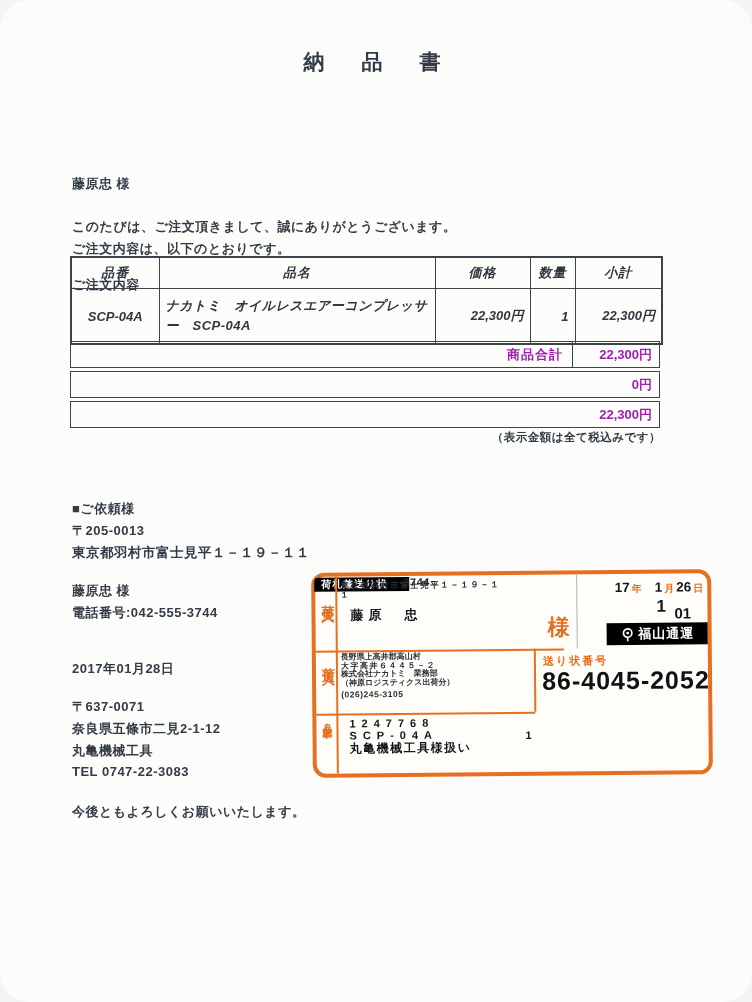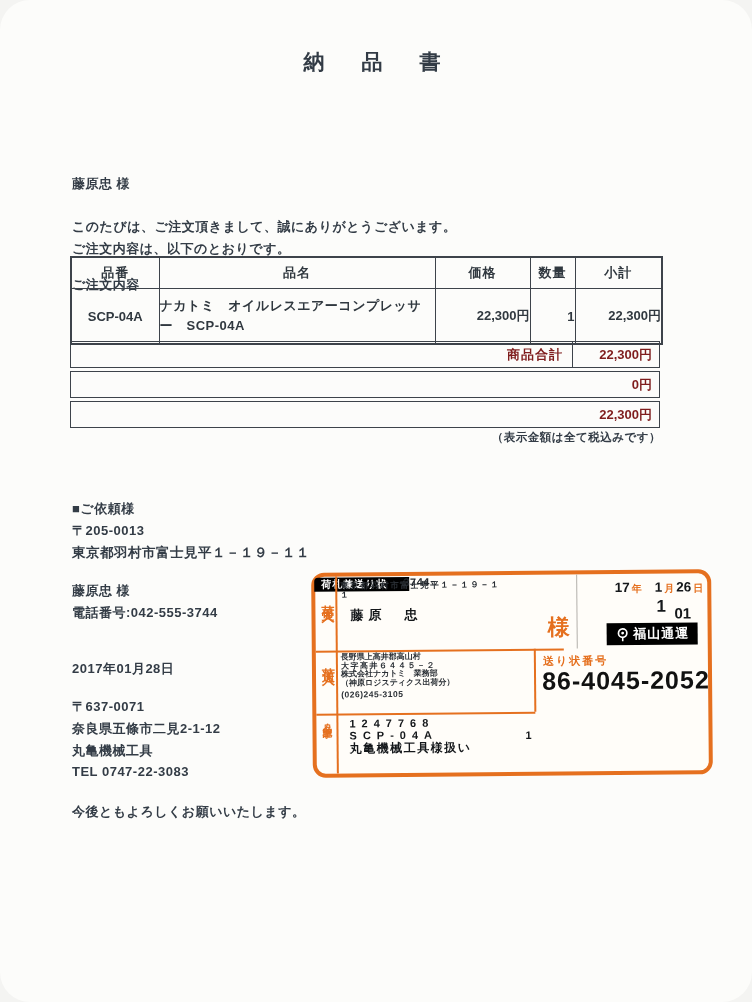--- a/index.html
+++ b/index.html
@@ -16,31 +16,31 @@
   .doc-title {
     position:absolute; left:0; top:48px; width:752px; text-align:center;
     font-size:21px; font-weight:700; letter-spacing:8px; color:#323b45;
   }
   
   table.order {
     position:absolute; left:70px; top:256px; width:591px;
     border-collapse:collapse; table-layout:fixed;
     font-size:13px; font-weight:600; color:#30383f;
   }
-  table.order th, table.order td { border:1.5px solid #3d434a; padding:2px 0; }
+  table.order th, table.order td { border:1.5px solid #3d434a; padding:2px 6px;font-style:italic; }
   table.order { border:2px solid #3d434a; }
   table.order th { height:26px; text-align:center; font-weight:700; letter-spacing:1px; }
   table.order td { height:50px; }
   td.c-part { text-align:center; }
   td.c-name { text-align:left; line-height:1.55; letter-spacing:0.5px; padding-left:9px; white-space:normal; }
   td.num { text-align:right; padding-right:7px; }
   .sum-bar {
     position:absolute; left:70px; width:588px; height:25px;
     border:1.5px solid #3d434a; background:transparent;
-    display:flex; align-items:center; font-size:13px; font-weight:600; color:#7f1d1d;
+    display:flex; align-items:center; font-size:13px; font-weight:600; color:#a21caf;
   }
   .sum-label { width:502px; text-align:right; padding-right:9px; letter-spacing:1px; box-sizing:border-box; border-right:1.5px solid #3d434a; height:100%; display:flex; align-items:center; justify-content:flex-end; }
   .sum-value { flex:1; text-align:right; padding-right:7px; }
   .tax-note { position:absolute; left:70px; top:430px; width:591px; text-align:right; font-size:11.5px; font-weight:600; color:#333c46; letter-spacing:0.5px; }
 
   
   .ship-label {
     position:absolute; left:312px; top:571px; width:400px; height:205px;
     box-sizing:border-box; border:4px solid #e5701f; border-radius:13px;
     background:#fffdf9; transform:rotate(-0.5deg); color:#1d1d1d;
@@ -60,21 +60,21 @@
   .sl-recv-addr { left:25px; top:5px; font-size:8.5px; font-weight:600; color:#2a2f35; line-height:9px; letter-spacing:1.5px; }
   .sl-recv-name { left:35px; top:30px; font-size:13px; font-weight:700; letter-spacing:5px; color:#15181b; }
   .sl-sama { left:232px; top:38px; font-size:22px; font-weight:700; color:#e5701f; }
   .recv-vline { left:261px; top:0; width:1px; height:74px; background:#b3b0ab; }
   .sl-date { left:266px; top:6px; width:122px; display:flex; align-items:baseline; justify-content:flex-end; gap:2px; white-space:nowrap; }
   .d-num { font-size:13.5px; font-weight:700; color:#15181b; }
   .d-unit { font-size:10px; font-weight:700; color:#e5701f; }
   .d-gap { display:inline-block; width:9px; }
   .sl-pieces { left:341px; top:23px; font-size:17px; font-weight:700; color:#15181b; }
   .sl-pieces-sub { left:359px; top:31px; font-size:15px; font-weight:700; color:#15181b; }
-  .sl-carrier { left:291px; top:49px; width:91px; height:22px; display:flex; align-items:center; justify-content:center; gap:4px; font-size:13px; letter-spacing:1px; }
+  .sl-carrier { left:291px; top:49px; width:101px; height:22px; display:flex; align-items:center; justify-content:center; gap:4px; font-size:13px; letter-spacing:1px; }
   .sl-send-box-vline { left:218px; top:74px; width:1.5px; height:63px; background:#e5701f; }
   .sl-sender { left:25px; top:77px; font-size:8px; font-weight:600; color:#2a2f35; line-height:8.5px; white-space:nowrap; }
   .sl-sender .ph { font-size:8.5px; font-weight:700; margin-top:3px; letter-spacing:0.5px; }
   .sl-waybill-label { left:227px; top:79px; font-size:11px; font-weight:700; color:#e5701f; letter-spacing:2px; }
   .sl-waybill-num { left:226px; top:92px; font-size:25px; font-weight:700; color:#111; letter-spacing:1px; white-space:nowrap; }
   .sl-items { left:33px; top:141px; color:#15181b; font-weight:600; white-space:nowrap; }
   .sl-items .l1 { font-size:11px; letter-spacing:6px; line-height:12px; }
   .sl-items .l2 { font-size:11px; letter-spacing:6px; line-height:12px; position:relative; }
   .sl-items .qty { position:absolute; left:176px; top:1px; letter-spacing:0; font-size:11px; }
   .sl-items .l3 { font-size:12px; letter-spacing:1.5px; line-height:14px; }

